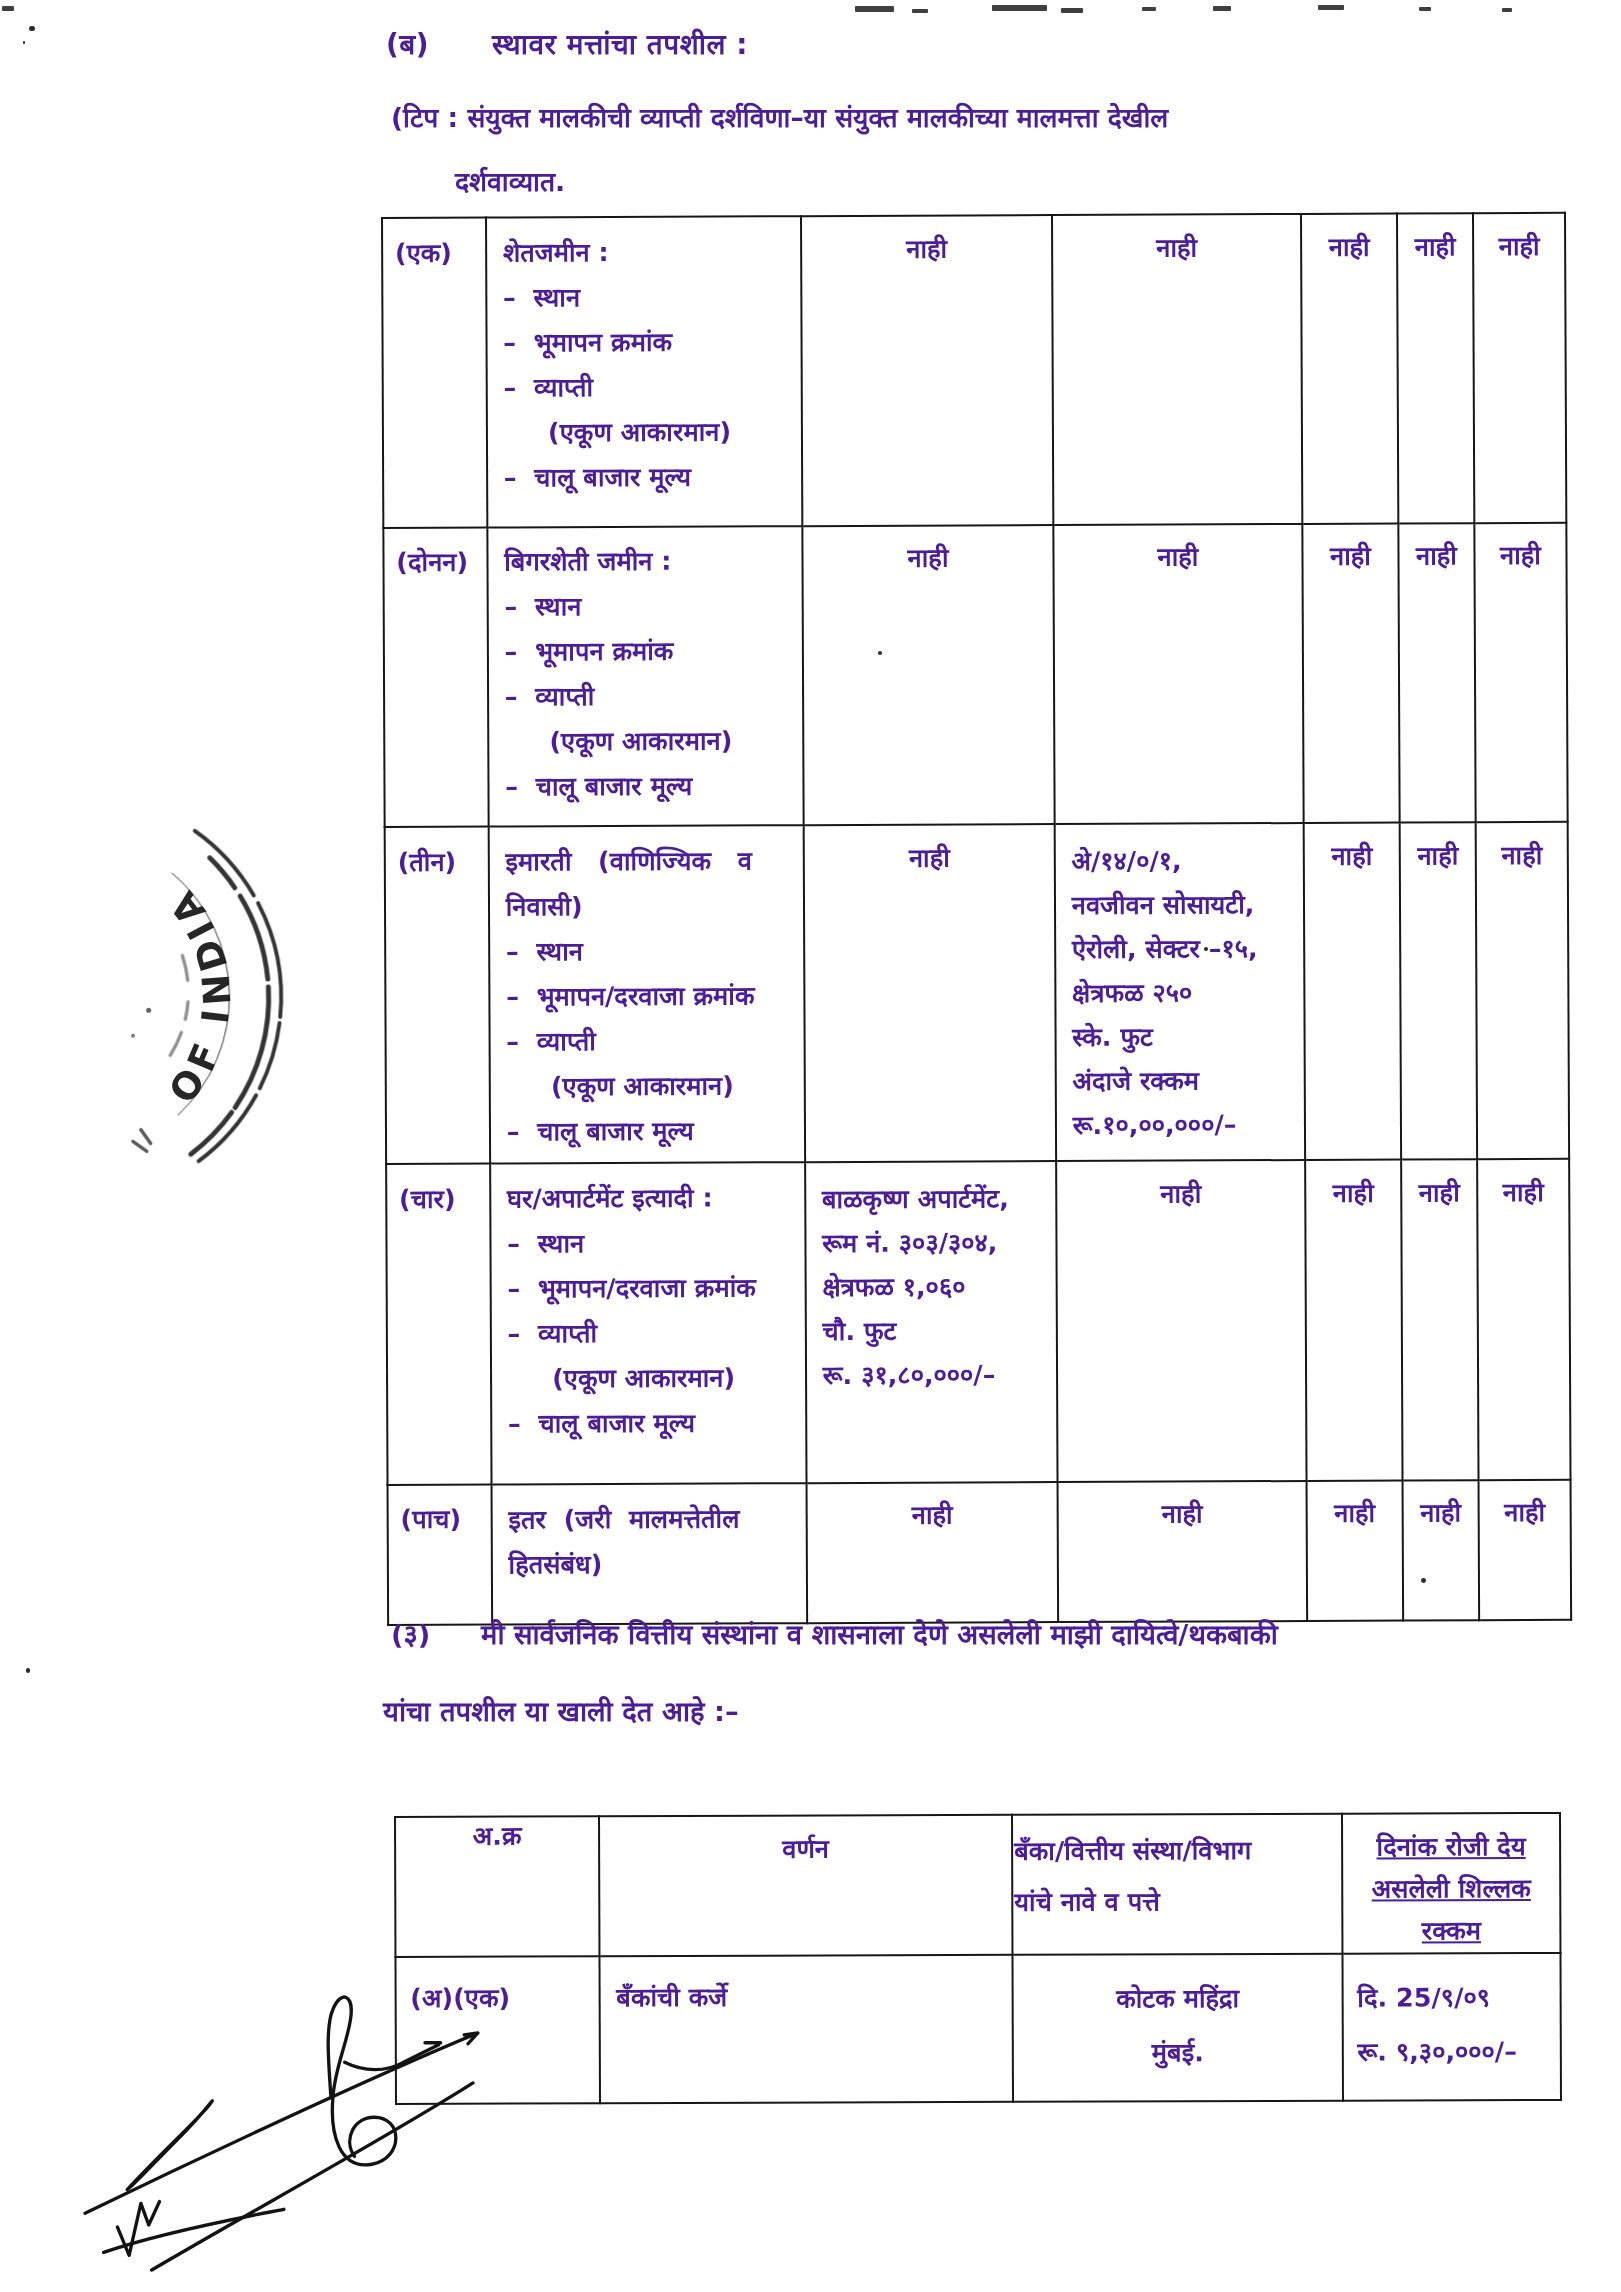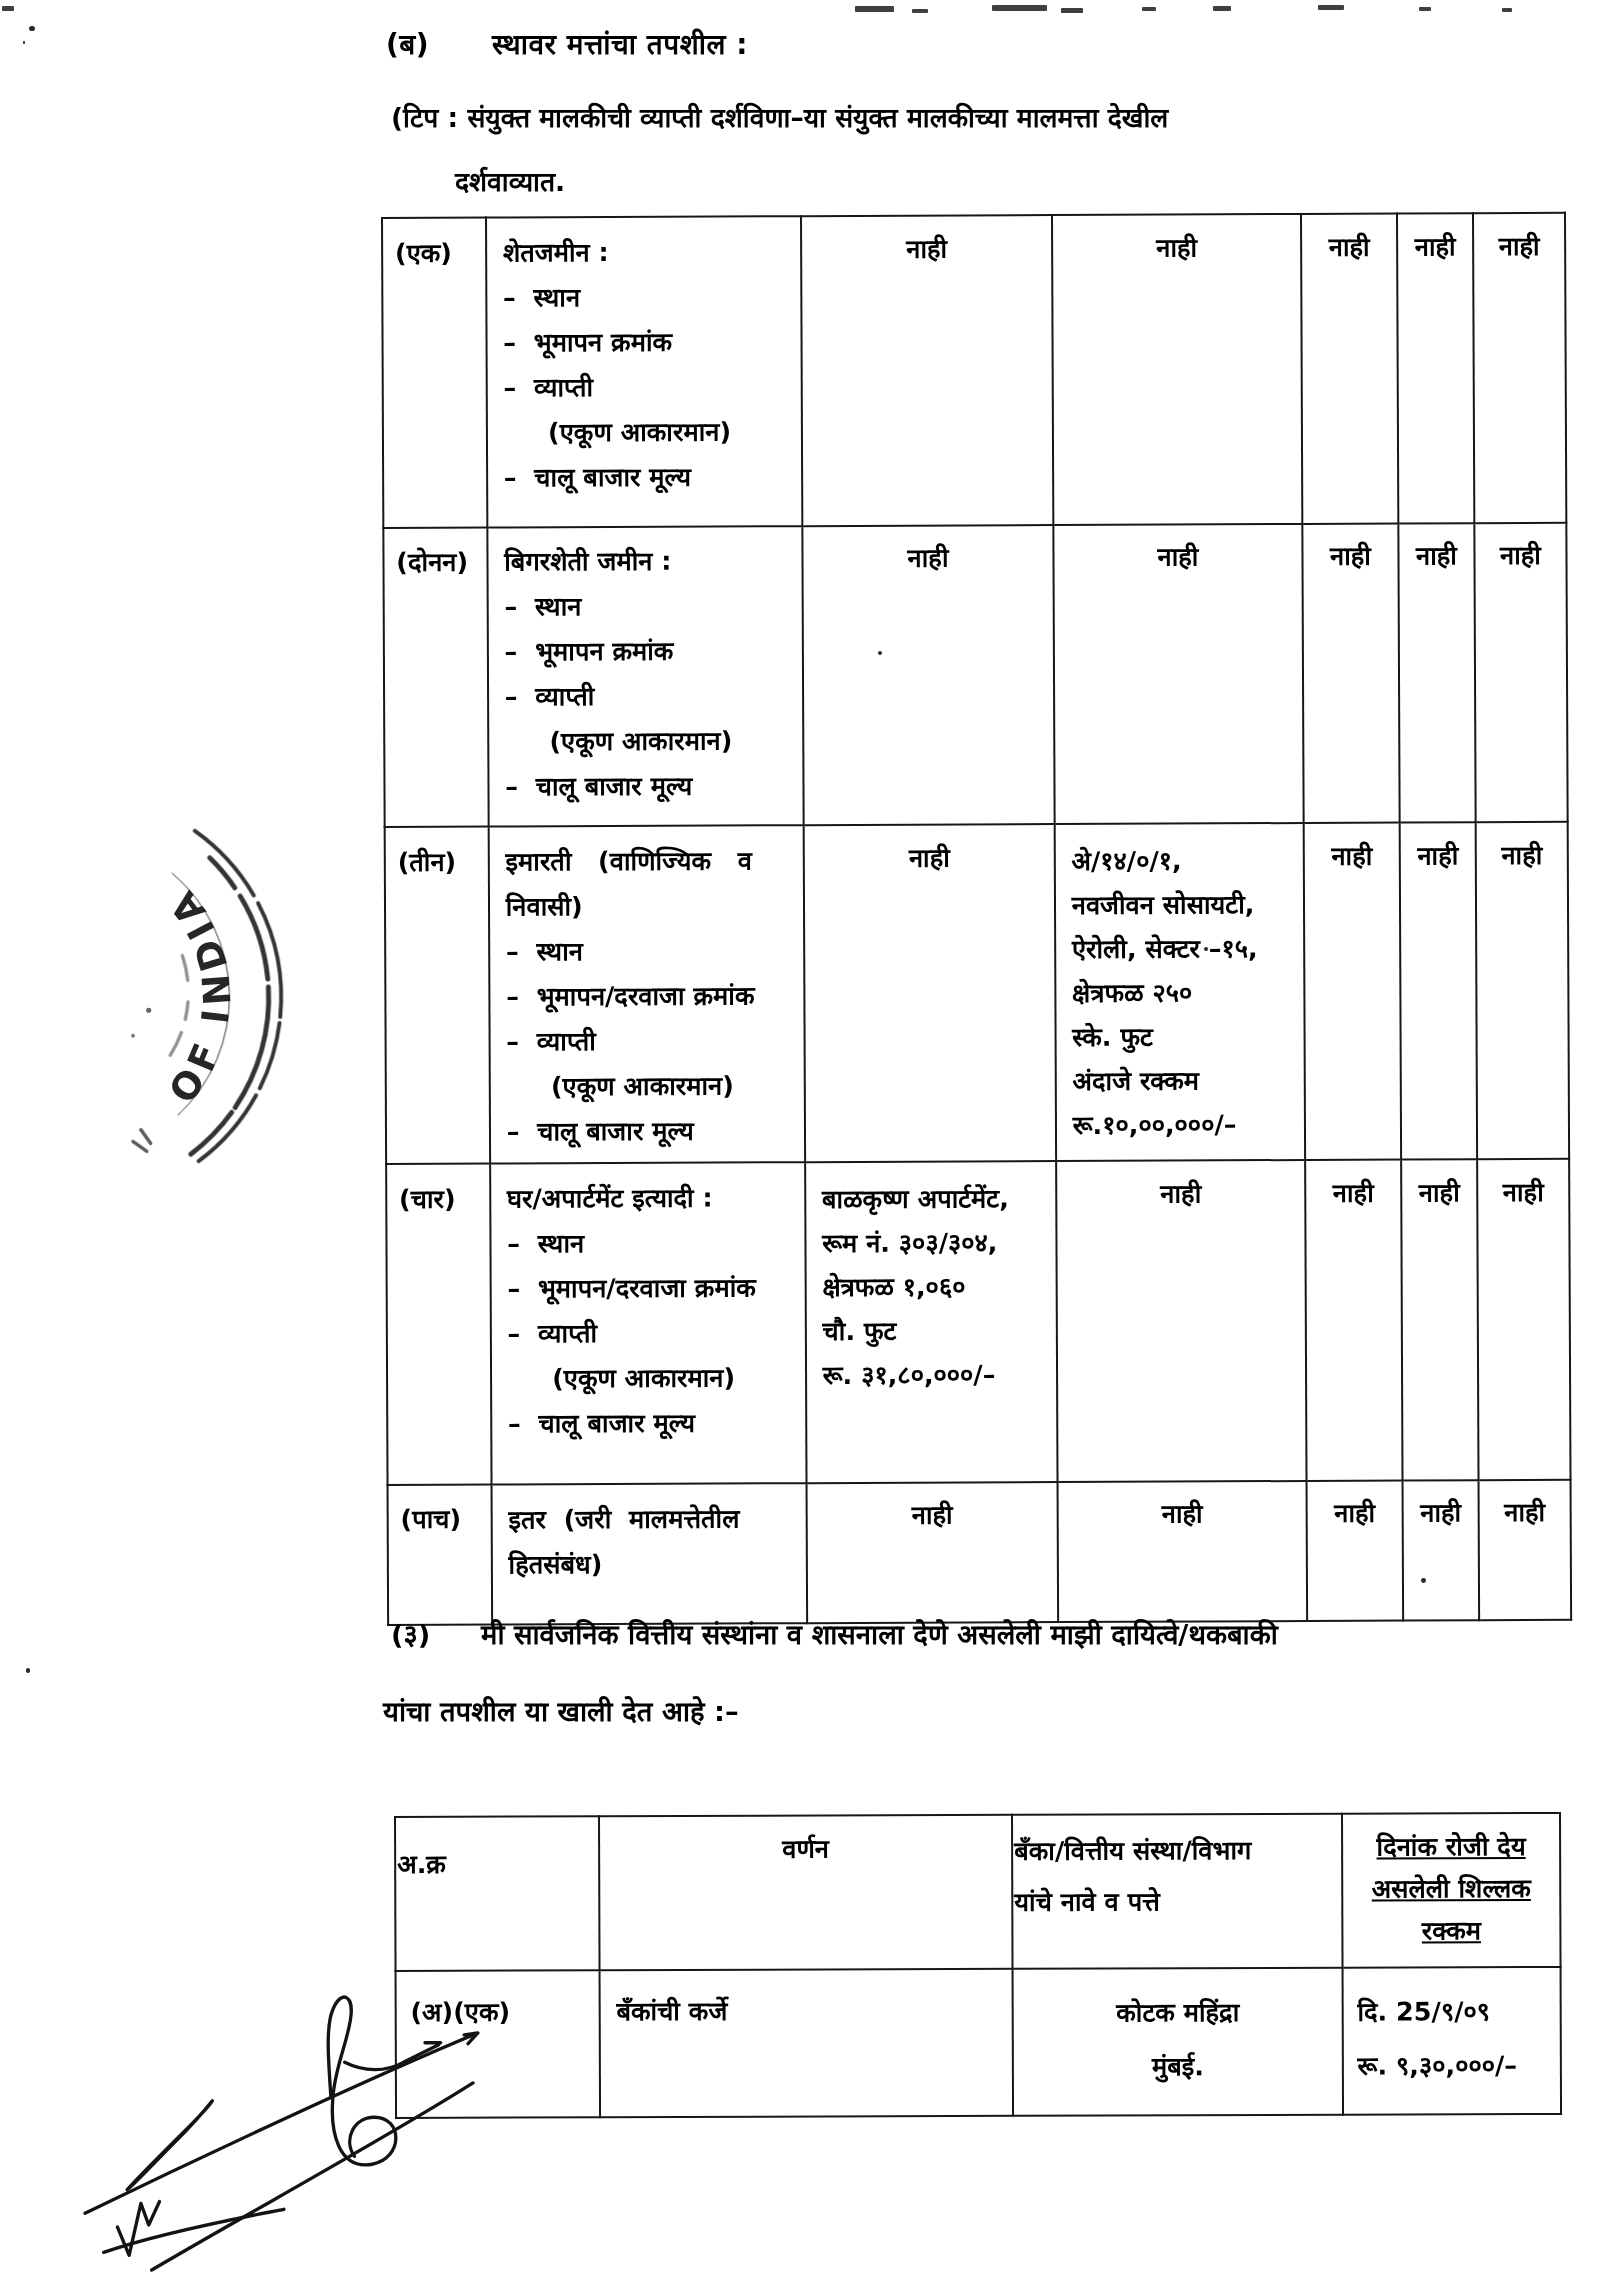--- a/index.html
+++ b/index.html
@@ -1,18 +1,18 @@
 <!DOCTYPE html>
 <html><head>
 <meta charset="utf-8">
 <style>
   html,body{margin:0;padding:0;background:#d9d9d9;}
   #page{
     position:relative;width:1621px;height:2293px;background:#ffffff;
-    font-family:"DejaVu Sans","Liberation Sans",sans-serif;color:#000000;
+    font-family:"DejaVu Sans","Liberation Sans",sans-serif;color:#4c1d95;
     overflow:hidden;
   }
   .abs{position:absolute;}
   .speck{position:absolute;background:#1d1d1d;opacity:.85;border-radius:1px;}
   .dot{position:absolute;background:#2a2a2a;border-radius:50%;}
 
   
   .sec-title{top:23.5px;left:386px;font-size:28px;font-weight:700;letter-spacing:0.5px;white-space:pre;}
   .sec-title .lbl{display:inline-block;width:106px;}
   .note1{top:99px;left:391px;font-size:26.5px;font-weight:700;white-space:pre;}
@@ -30,21 +30,21 @@
   td.desc .tline{line-height:45px;white-space:pre-wrap;}
   td.val{text-align:center;padding-top:13.7px;}
   td.val-lines{padding:13.7px 7.8px 0 15.7px;}
   td.val-lines .tline{line-height:44px;white-space:pre-wrap;}
 
   
   .liab{position:absolute;left:394px;top:1816px;transform:rotate(-0.2deg);transform-origin:top left;}
   .liab td{border:2.5px solid #171717;vertical-align:top;font-size:25.5px;font-weight:600;}
   .liab tr.hrow td{height:123px;}
   .liab tr.drow td{height:123px;}
-  td.h-sr{padding-top:28px;}
+  td.h-sr{text-align:center;padding-top:0;}
   td.h-desc{text-align:center;padding-top:13.7px;}
   td.h-bank{padding-top:9.8px;}
   td.h-bank .tline{line-height:51px;}
   td.h-due{text-align:center;padding-top:11px;text-decoration:underline;}
   td.h-due .tline{line-height:42px;}
   td.d-sr{padding:21.6px 3.9px 0 13.7px;margin-left:6px;}
   td.d-desc{padding:21.6px 3.9px 0 15.7px;}
   td.d-bank{text-align:center;padding-top:15.7px;}
   td.d-bank .tline{line-height:54px;}
   td.d-due{padding:15.7px 3.9px 0 13.7px;}

